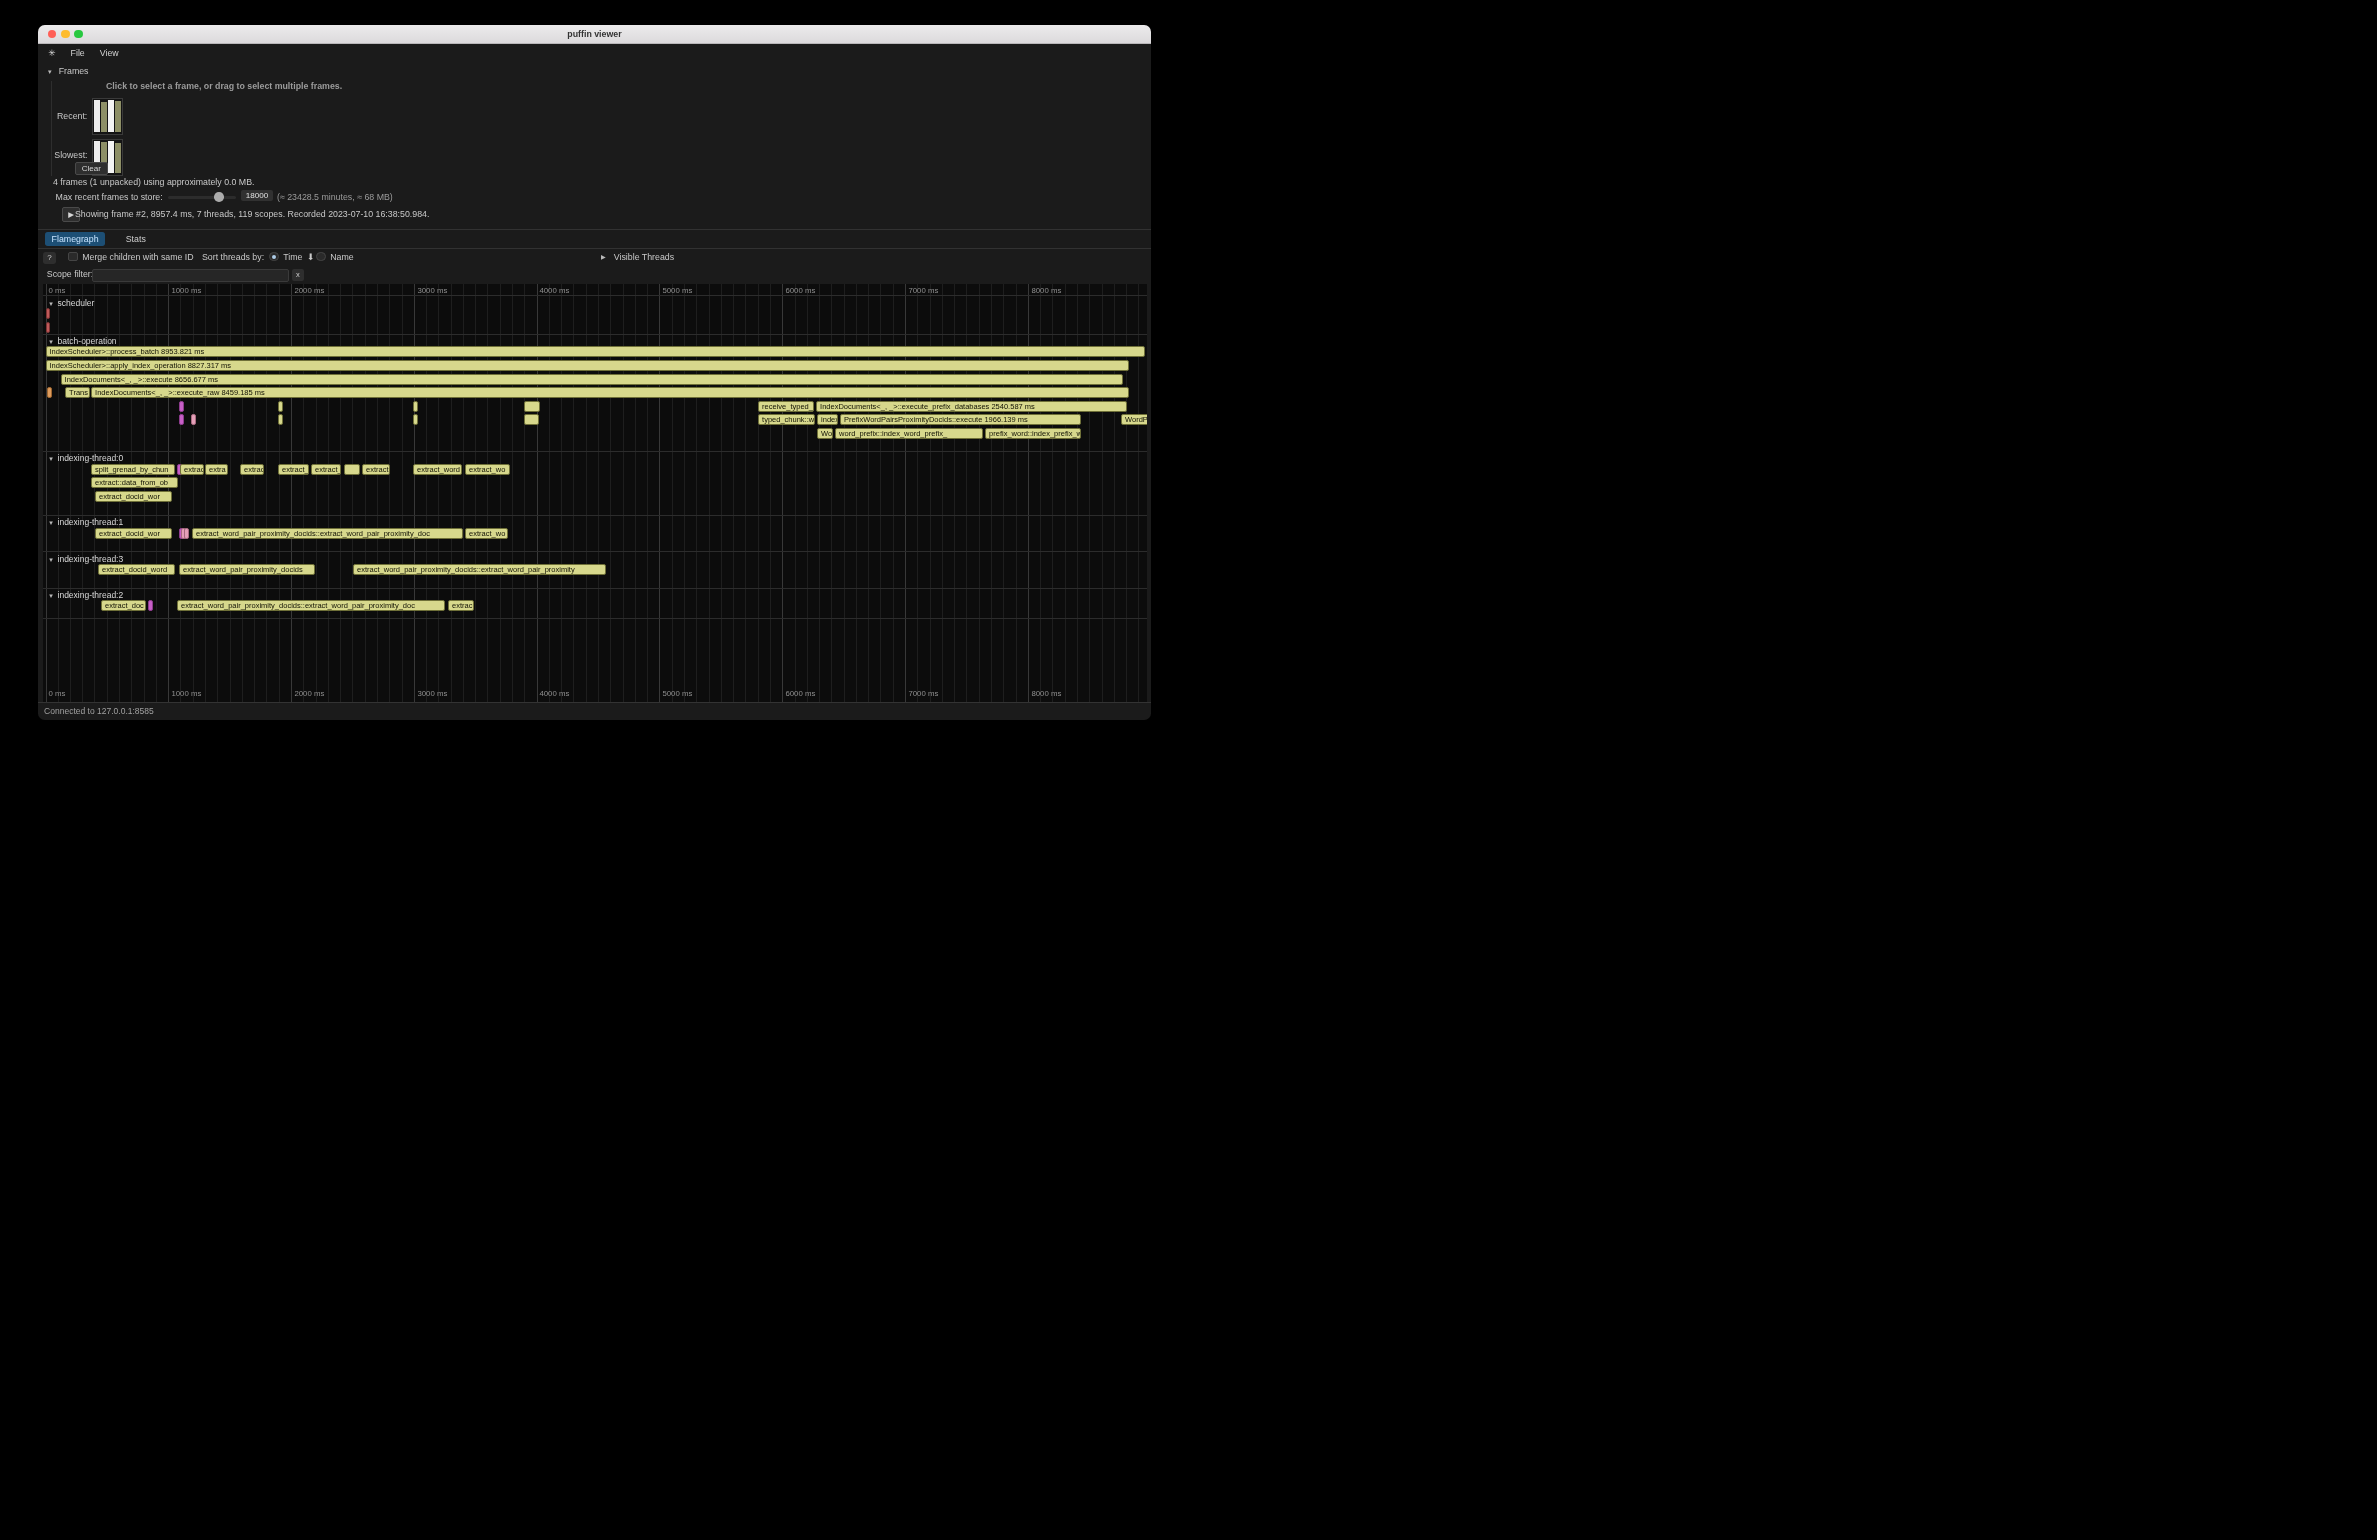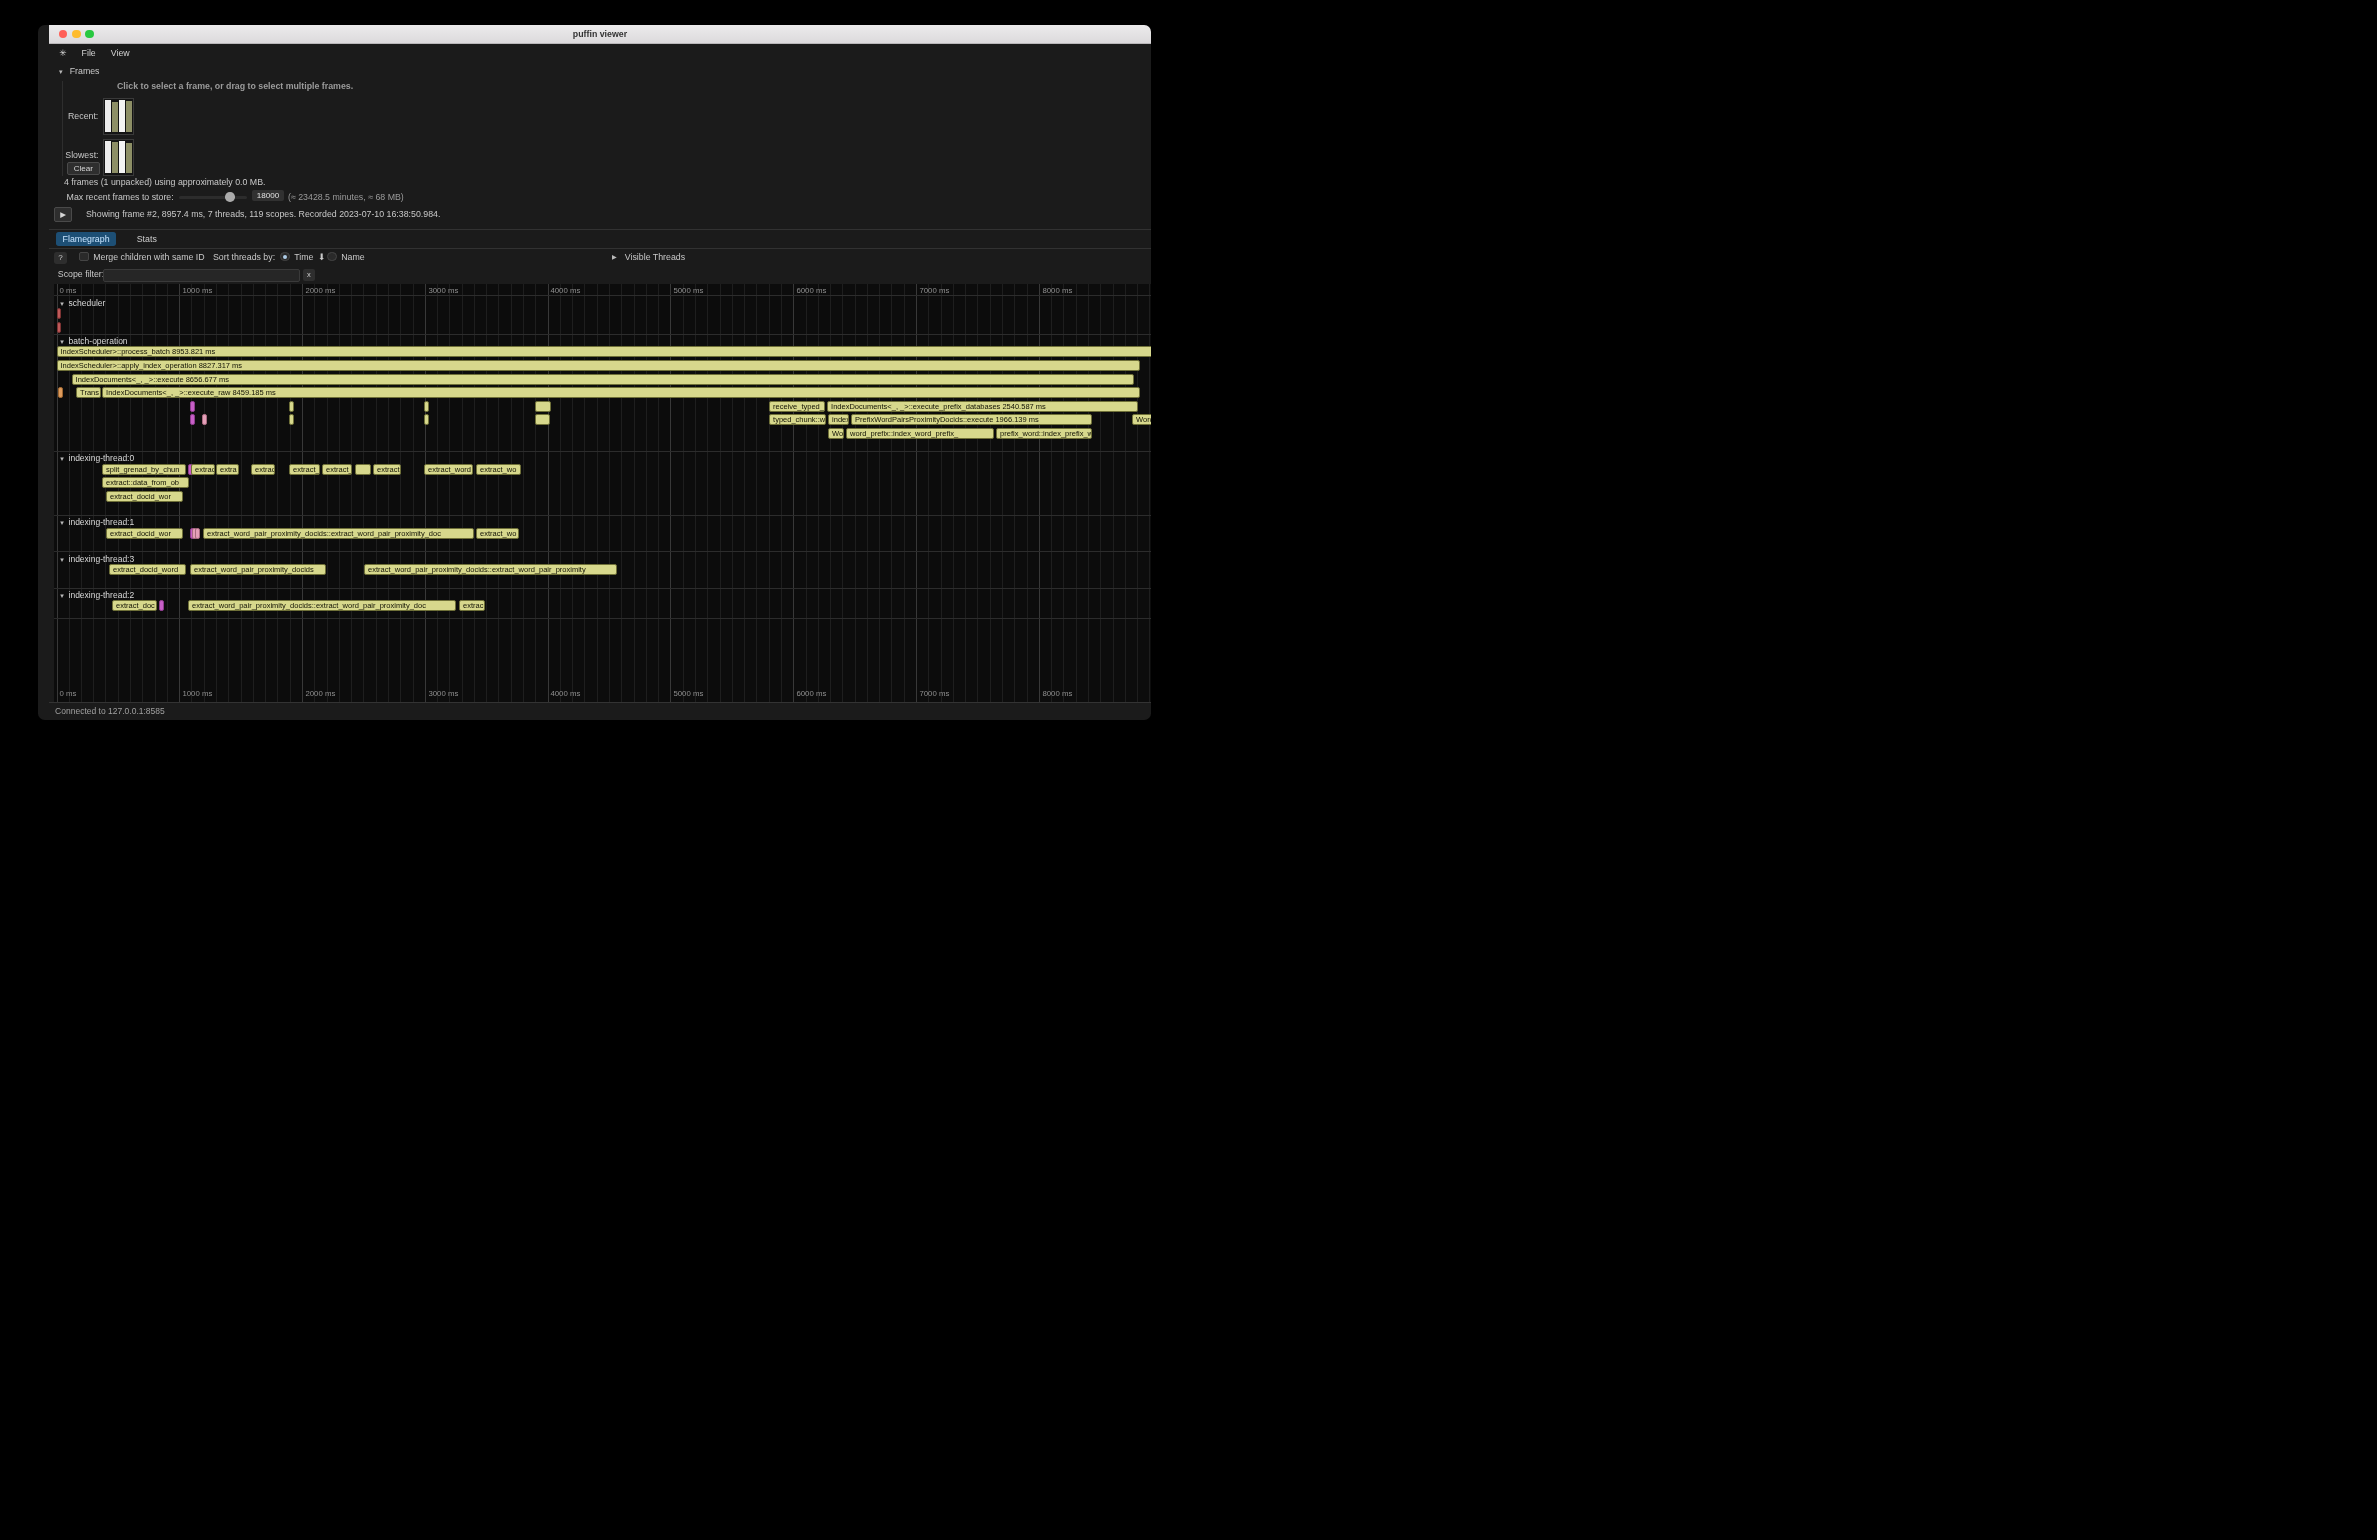--- a/index.html
+++ b/index.html
@@ -1,17 +1,17 @@
 <!DOCTYPE html>
 <html style="font-size:11px"><head>
 <meta charset="utf-8">
 <style>
   * { box-sizing: border-box; }
   html,body { margin:0; padding:0; width:1189px; height:770px; background:#000; font-family:"Liberation Sans",sans-serif; }
-  .window { position:absolute; left:38px; top:25px; width:1113px; height:695px; background:#1b1b1b; border-radius:6.8px; overflow:hidden; display:flex; flex-direction:column; box-shadow:0 12.2px 34px rgba(0,0,0,.7);padding-left:11px; }
+  .window { position:absolute; left:38px; top:25px; width:1113px; height:695px; background:#1b1b1b; border-radius:6.8px; overflow:hidden; display:flex; flex-direction:column; box-shadow:0 12.2px 34px rgba(0,0,0,.7); }
 
   
   .titlebar { height:19px; flex:0 0 19px; background:linear-gradient(#ecebec,#dcdadc); border-bottom:0.7px solid #b9b7b9; position:relative; display:flex; align-items:center; justify-content:center; }
   .titlebar .title { font-size:8.8px; font-weight:bold; color:#333; }
   .lights { position:absolute; left:9.5px; top:4.7px; display:flex; gap:4.7px; }
   .light { width:8.8px; height:8.8px; border-radius:50%; }
   .red { background:#ff5f57; } .yellow { background:#febc2e; } .green { background:#28c840; }
 
   
   .menubar { height:17.6px; flex:0 0 17.6px; display:flex; align-items:center; gap:15px; padding-left:10.2px; color:#d2d2d2; font-size:8.8px; }
@@ -19,21 +19,21 @@
   .menubar .mitem { cursor:default; }
 
   
   .upper { height:167px; flex:0 0 167px; position:relative; color:#c9c9c9; font-size:8.8px; }
   .abs { position:absolute; white-space:nowrap; }
   .tri { font-size:6.1px; color:#b8b8b8; margin-right:3.4px; }
   .hint { color:#9b9b9b; }
   .guide { position:absolute; left:13px; top:19px; height:95px; width:0.7px; background:#2e2e2e; }
   .thumb { position:absolute; width:31px; height:37px; background:#141414; border:0.7px solid #3a3a3a; display:flex; align-items:flex-end; gap:0.7px; padding:1.4px; }
   .fbar { flex:1 1 auto; }
-  .btn { background:#2e2e2e; border:0.7px solid #4a4a4a; border-radius:2px; color:#d6d6d6; font-size:8.1px; padding:1.4px 6.1px; display:inline-block; }
+  .btn { background:#2e2e2e; border:0.7px solid #4a4a4a; border-radius:2px; color:#d6d6d6; font-size:8.1px; padding:1.4px 6.1px; display:inline-block;margin-left:19px; }
   .playbtn { width:17.6px; height:15px; padding:0; text-align:center; line-height:13.6px; font-size:7.5px; }
   .slider-rail { position:absolute; width:68px; height:3.4px; border-radius:2px; background:#2c2c2c; }
   .slider-knob { position:absolute; width:9.5px; height:9.5px; border-radius:50%; background:#ababab; top:-3.4px; }
   .dragval { background:#313131; border-radius:2px; color:#e0e0e0; font-size:8.1px; padding:1.4px 4.7px; }
   .note { color:#9b9b9b; }
 
   .sep { height:0.7px; flex:0 0 0.7px; background:#323232; }
 
   
   .tabsrow { height:19px; flex:0 0 19px; display:flex; align-items:center; gap:13.6px; padding-left:6.8px; }

